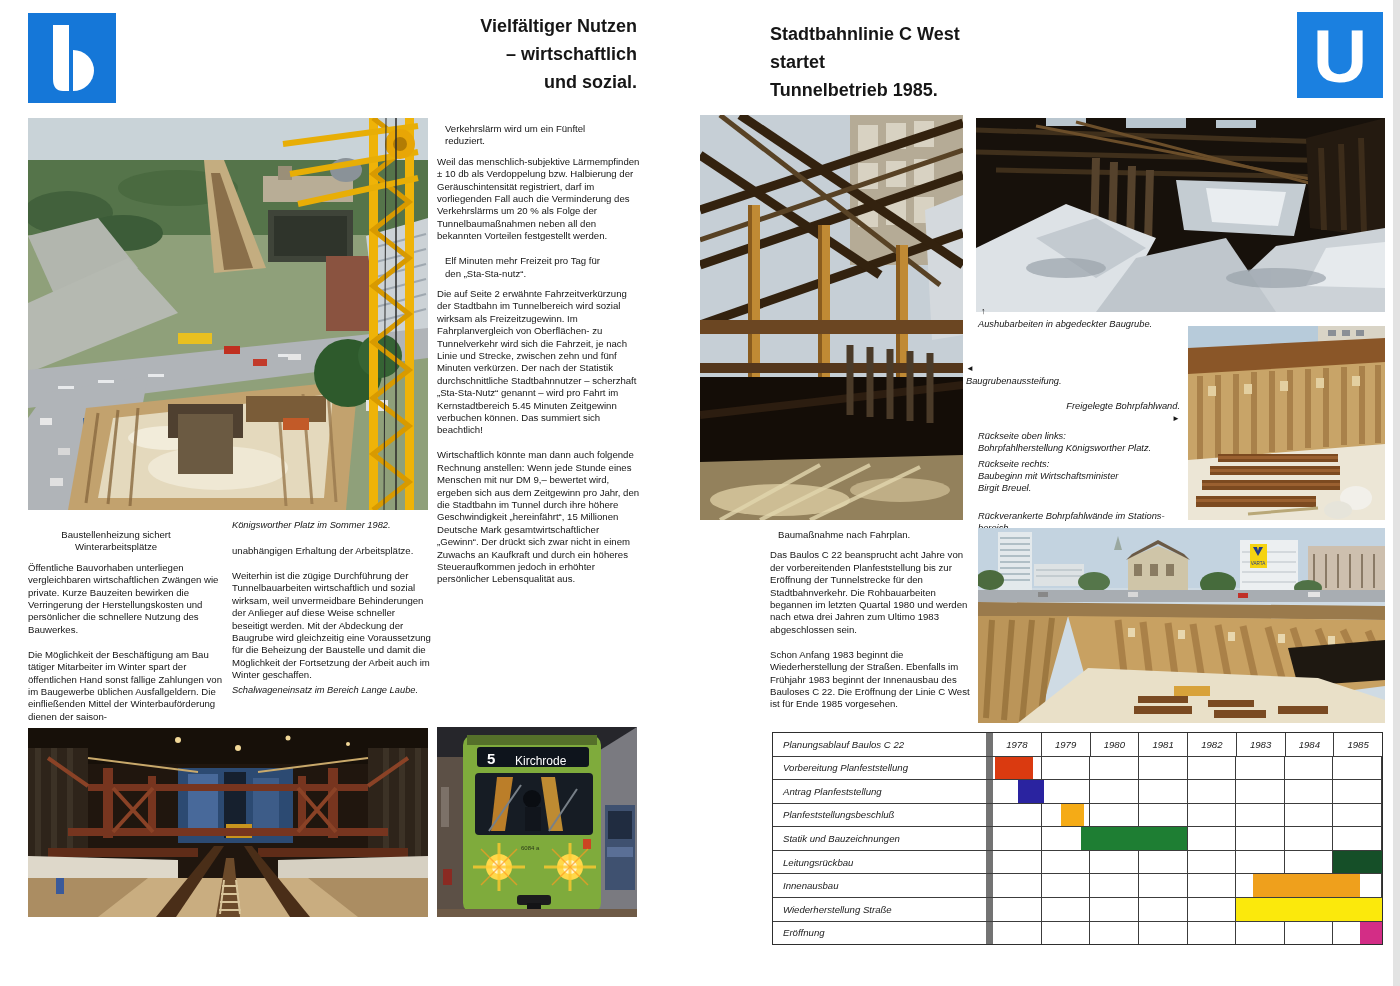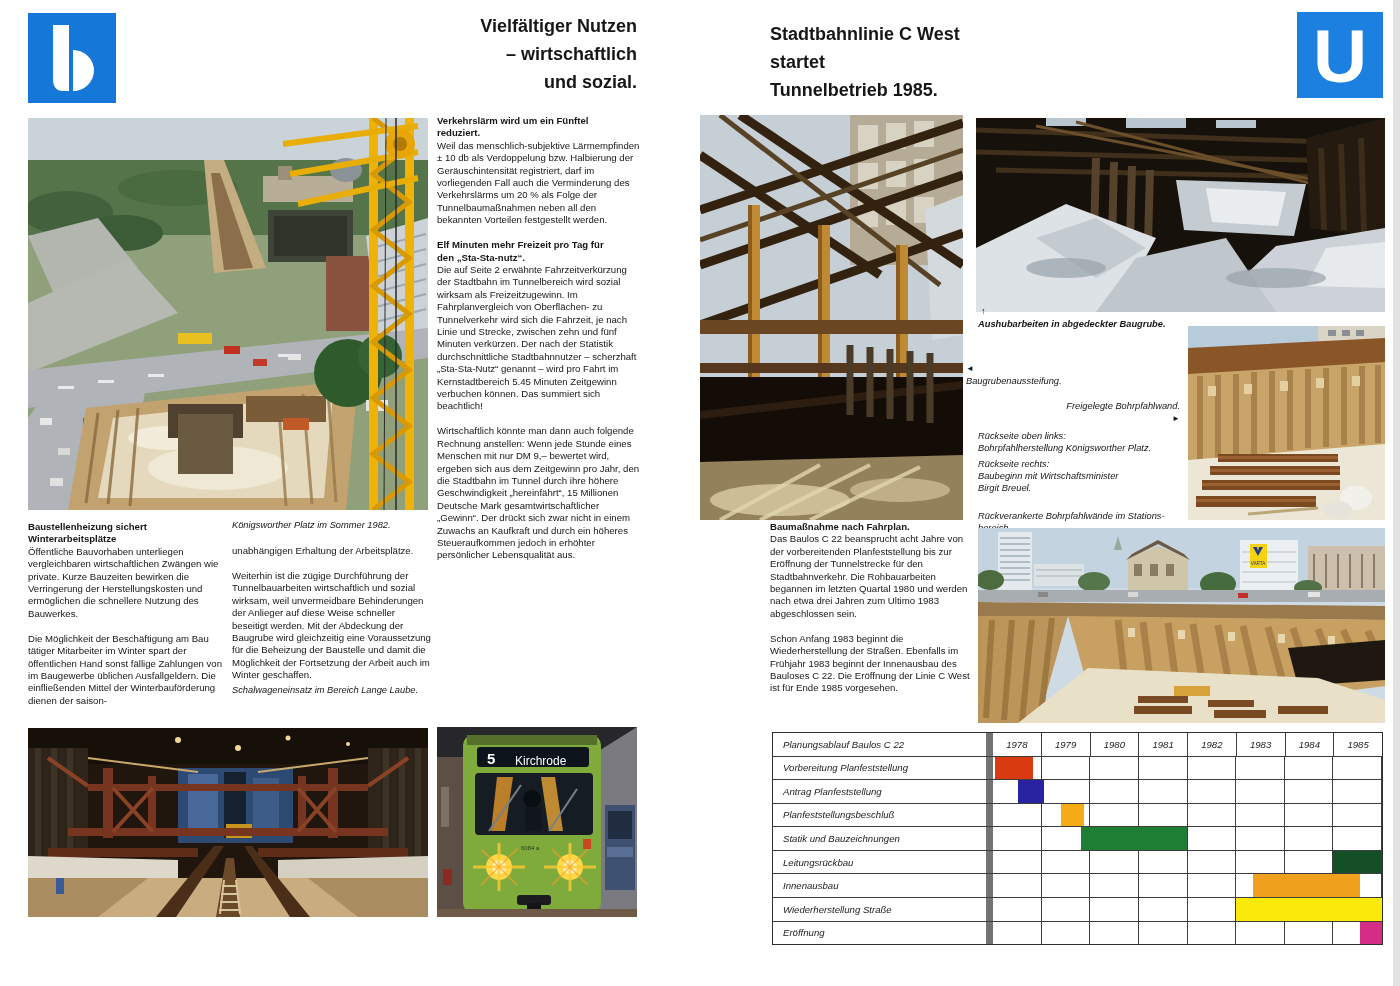--- a/index.html
+++ b/index.html
@@ -3,21 +3,21 @@
 <meta charset="utf-8">
 <style>
   html,body{margin:0;padding:0;}
   body{width:1400px;height:986px;position:relative;background:#ffffff;
        font-family:"Liberation Sans",sans-serif;color:#161616;overflow:hidden;}
   .abs{position:absolute;}
   .big-title{font-weight:bold;font-size:18px;line-height:28px;white-space:pre-line;letter-spacing:0;}
   .bodycol{font-size:9.6px;line-height:12.4px;}
   .para{margin:0 0 12.5px 0;}
   .para0{margin:0;}
-  .head{font-weight:bold;margin:0;}
+  .head{font-weight:normal;margin:8px;}
   .caption{font-style:italic;font-size:9.3px;line-height:12px;white-space:pre-line;}
   .photo{position:absolute;overflow:hidden;background:#ddd;}
   .photo svg{display:block;width:100%;height:100%;}
   .logo{position:absolute;}
   .logo svg{display:block;width:100%;height:100%;}
   .ovl{position:absolute;color:#fff;font-weight:bold;}
   
   #gantt{position:absolute;left:772px;top:732px;width:611px;height:213px;
          border:1.5px solid #2e2e2e;box-sizing:border-box;display:flex;flex-direction:column;
          background:#fff;}
@@ -129,22 +129,22 @@
       <circle cx="372" cy="26" r="7" fill="#b27c04"></circle>
       <line x1="368" y1="0" x2="368" y2="392" stroke="#2a2a2a" stroke-width="1.5"></line>
       <line x1="358" y1="0" x2="356" y2="392" stroke="#2a2a2a" stroke-width="1"></line>
     </g>
   </svg>
 </div>
 
 <div class="abs caption" style="left:232px;top:519px;width:200px;">Königsworther Platz im Sommer 1982.</div>
 
 <div class="abs bodycol" style="left:28px;top:521px;width:197px;">
-  <div class="head" style="width:160px;">Baustellenheizung sichert Winterarbeitsplätze</div>
-  <div class="para para0" style="margin-bottom:12.5px;">Öffentliche Bauvorhaben unterliegen vergleichbaren wirtschaftlichen Zwängen wie private. Kurze Bauzeiten bewirken die Verringerung der Herstellungskosten und ermöglichen die schnellere Nutzung des Bauwerkes.</div>
+  <div class="head" style="width:160px;text-align:center;">Baustellenheizung sichert Winterarbeitsplätze</div>
+  <div class="para para0" style="margin-bottom:12.5px;">Öffentliche Bauvorhaben unterliegen vergleichbaren wirtschaftlichen Zwängen wie private. Kurze Bauzeiten bewirken die Verringerung der Herstellungskosten und persönlicher die schnellere Nutzung des Bauwerkes.</div>
   <div class="para0">Die Möglichkeit der Beschäftigung am Bau tätiger Mitarbeiter im Winter spart der öffentlichen Hand sonst fällige Zahlungen von im Baugewerbe üblichen Ausfallgeldern. Die einfließenden Mittel der Winterbauförderung dienen der saison-</div>
 </div>
 
 <div class="abs bodycol" style="left:232px;top:545px;width:200px;">
   <div class="para">unabhängigen Erhaltung der Arbeitsplätze.</div>
   <div class="para0">Weiterhin ist die zügige Durchführung der Tunnelbauarbeiten wirtschaftlich und sozial wirksam, weil unvermeidbare Behinderungen der Anlieger auf diese Weise schneller beseitigt werden. Mit der Abdeckung der Baugrube wird gleichzeitig eine Voraussetzung für die Beheizung der Baustelle und damit die Möglichkeit der Fortsetzung der Arbeit auch im Winter geschaffen.</div>
   <div class="caption" style="margin-top:2px;">Schalwageneinsatz im Bereich Lange Laube.</div>
 </div>
 
 <div class="abs bodycol" style="left:437px;top:115px;width:203px;">
@@ -377,21 +377,21 @@
     <polygon points="350,130 409,124 409,170 330,168" fill="#e6eaed"></polygon>
     <polygon points="160,140 250,120 300,194 120,194" fill="#bfc6cc"></polygon>
     <g fill="#9aa3ab" opacity="0.7">
         <ellipse cx="90" cy="150" rx="40" ry="10"></ellipse>
         <ellipse cx="300" cy="160" rx="50" ry="10"></ellipse>
       </g>
   </svg>
 </div>
 
 <div class="abs" style="left:981px;top:306px;font-size:9px;">↑</div>
-<div class="abs caption" style="left:978px;top:318px;width:260px;font-weight:bold;">Aushubarbeiten in abgedeckter Baugrube.</div>
+<div class="abs caption" style="left:978px;top:318px;width:260px;">Aushubarbeiten in abgedeckter Baugrube.</div>
 
 <div class="abs caption" style="left:966px;top:350px;width:220px;">
   <span class="arr">◄</span>
   <span>Baugrubenaussteifung.</span>
 </div>
 
 <div class="photo" style="left:1188px;top:326px;width:197px;height:194px;">
   <svg viewBox="0 0 197 194" preserveAspectRatio="none">
     <rect width="197" height="194" fill="#e6dfcf"></rect>
     <rect width="197" height="26" fill="#b7cbda"></rect>

